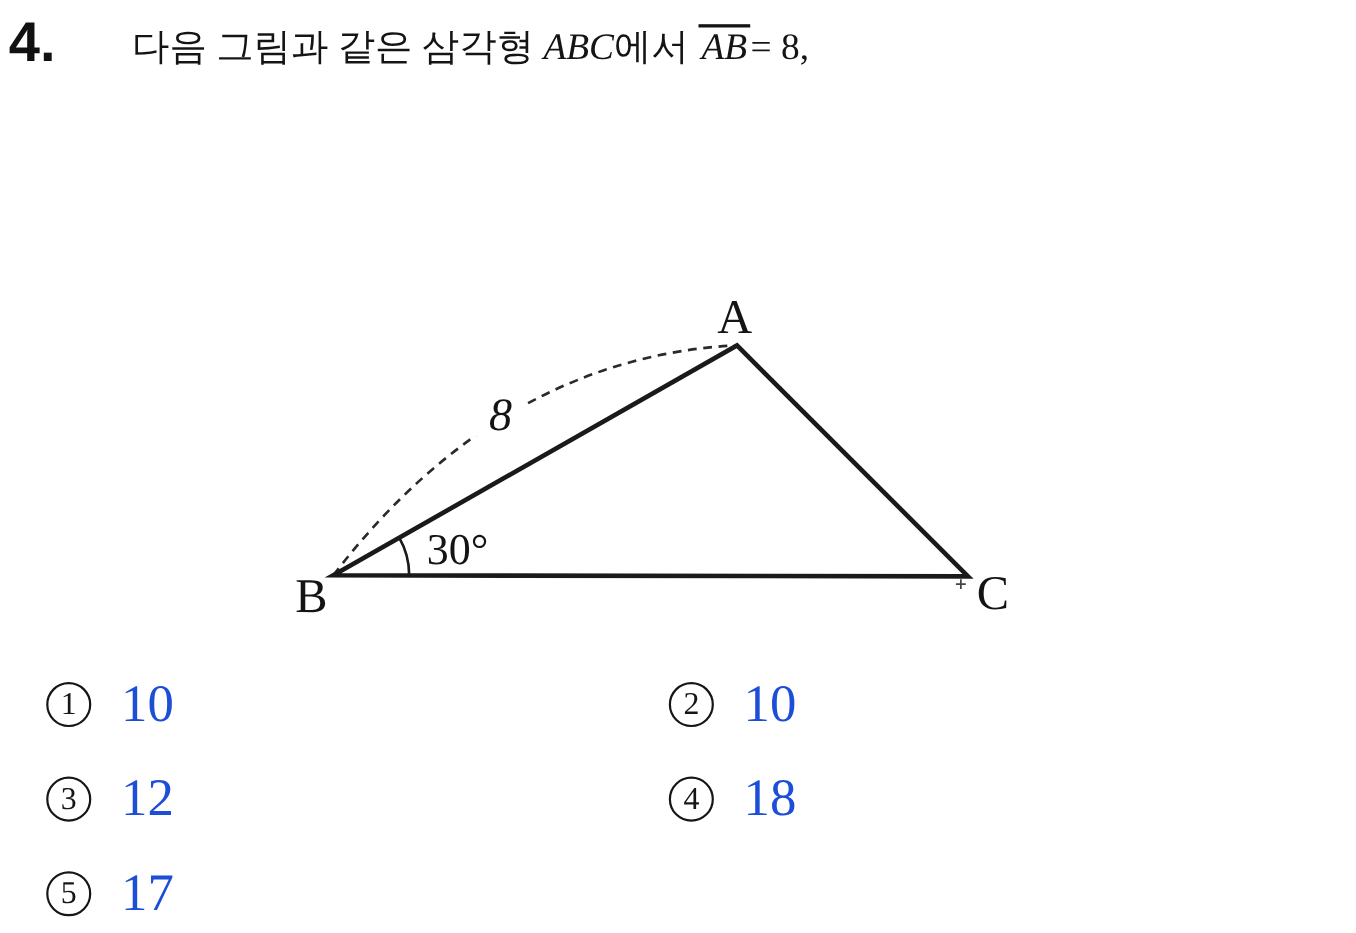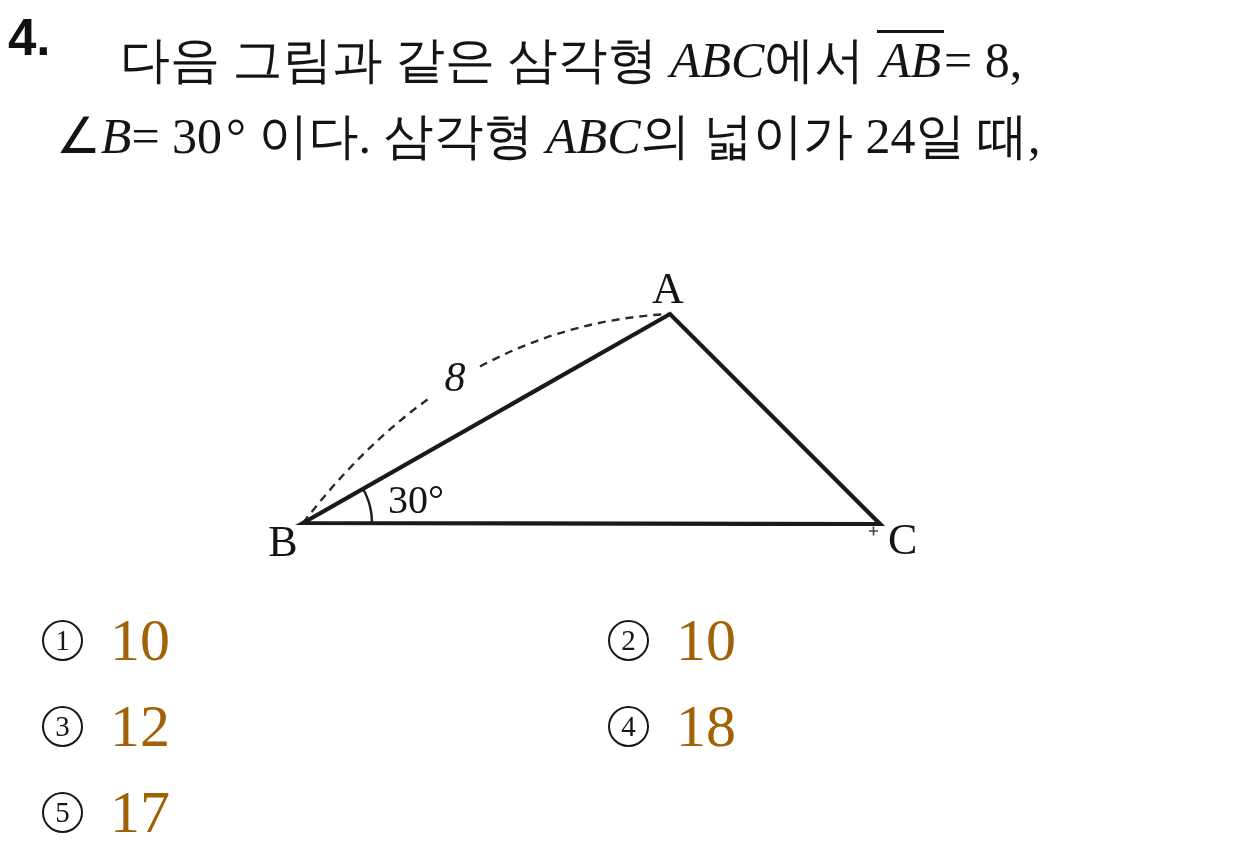--- a/index.html
+++ b/index.html
@@ -12,22 +12,22 @@
     font-family:"Liberation Serif", serif;
     color:#141414;
   }
   .q-number {
     position:absolute; left:8px; top:12px;
     font-family:"Liberation Sans", sans-serif;
     font-weight:bold; font-size:51px; line-height:1;
     color:#111;
   }
   .q-text {
-    position:absolute; left:56px; top:22px;
-    font-size:50px; line-height:76px;
+    position:absolute; left:56px; top:6px;
+    font-size:34px; line-height:76px;
     white-space:nowrap;
   }
   .q-line { display:block; white-space:nowrap; }
   .q-line.first { padding-left:64px; }
   .kr { font-family:"Liberation Serif", serif; }
   .mi { font-family:"Liberation Serif", serif; font-style:italic; }
   .mn { font-family:"Liberation Serif", serif; }
   .ovl {
     display:inline-block;
     border-top:3px solid #141414;
@@ -47,39 +47,38 @@
     border:2.5px solid #161616;
     border-radius:50%;
     display:flex; align-items:center; justify-content:center;
     font-family:"Liberation Serif", serif;
     font-size:29px; line-height:1;
     color:#161616;
     padding-top:1px;
   }
   .choice-value {
     font-family:"Liberation Serif", serif;
-    font-size:60px; line-height:48px; color:#a16207;
+    font-size:48px; line-height:48px; color:#1d4ed8;
   }
   .pos-c1 { left:42px;  top:616px; }
   .pos-c2 { left:608px; top:616px; }
   .pos-c3 { left:42px;  top:702px; }
   .pos-c4 { left:608px; top:702px; }
   .pos-c5 { left:42px;  top:788px; }
   svg text { font-family:"Liberation Serif", serif; fill:#141414; }
 </style>
 </head>
 <body>
 
 <div class="page">
 
   <div class="q-number">4.</div>
 
   <div class="q-text">
     <span class="q-line first"><span class="kr">다음 그림과 같은 삼각형 </span><span class="mi">ABC</span><span class="kr">에서 </span><span class="ovl mi">AB</span><span class="mn">= 8,</span></span>
-    <span class="q-line"><span class="mn">∠</span><span class="mi">B</span><span class="mn">= 30</span><span class="mn deg">°</span><span class="kr"> 이다. 삼각형 </span><span class="mi">ABC</span><span class="kr">의 넓이가 </span><span class="mn">24</span><span class="kr">일 때,</span></span>
   </div>
 
   <div class="figure-wrap">
     <svg width="770" height="330" viewBox="235 255 770 330">
 
       <path d="M 303 523 Q 454 326 668 314" fill="none" stroke="#2a2a2a" stroke-width="2.4" stroke-dasharray="8 6"></path>
 
       <rect x="431" y="351" width="48" height="46" fill="#ffffff"></rect>
       <text x="455" y="391" text-anchor="middle" font-size="42" font-style="italic">8</text>
 

